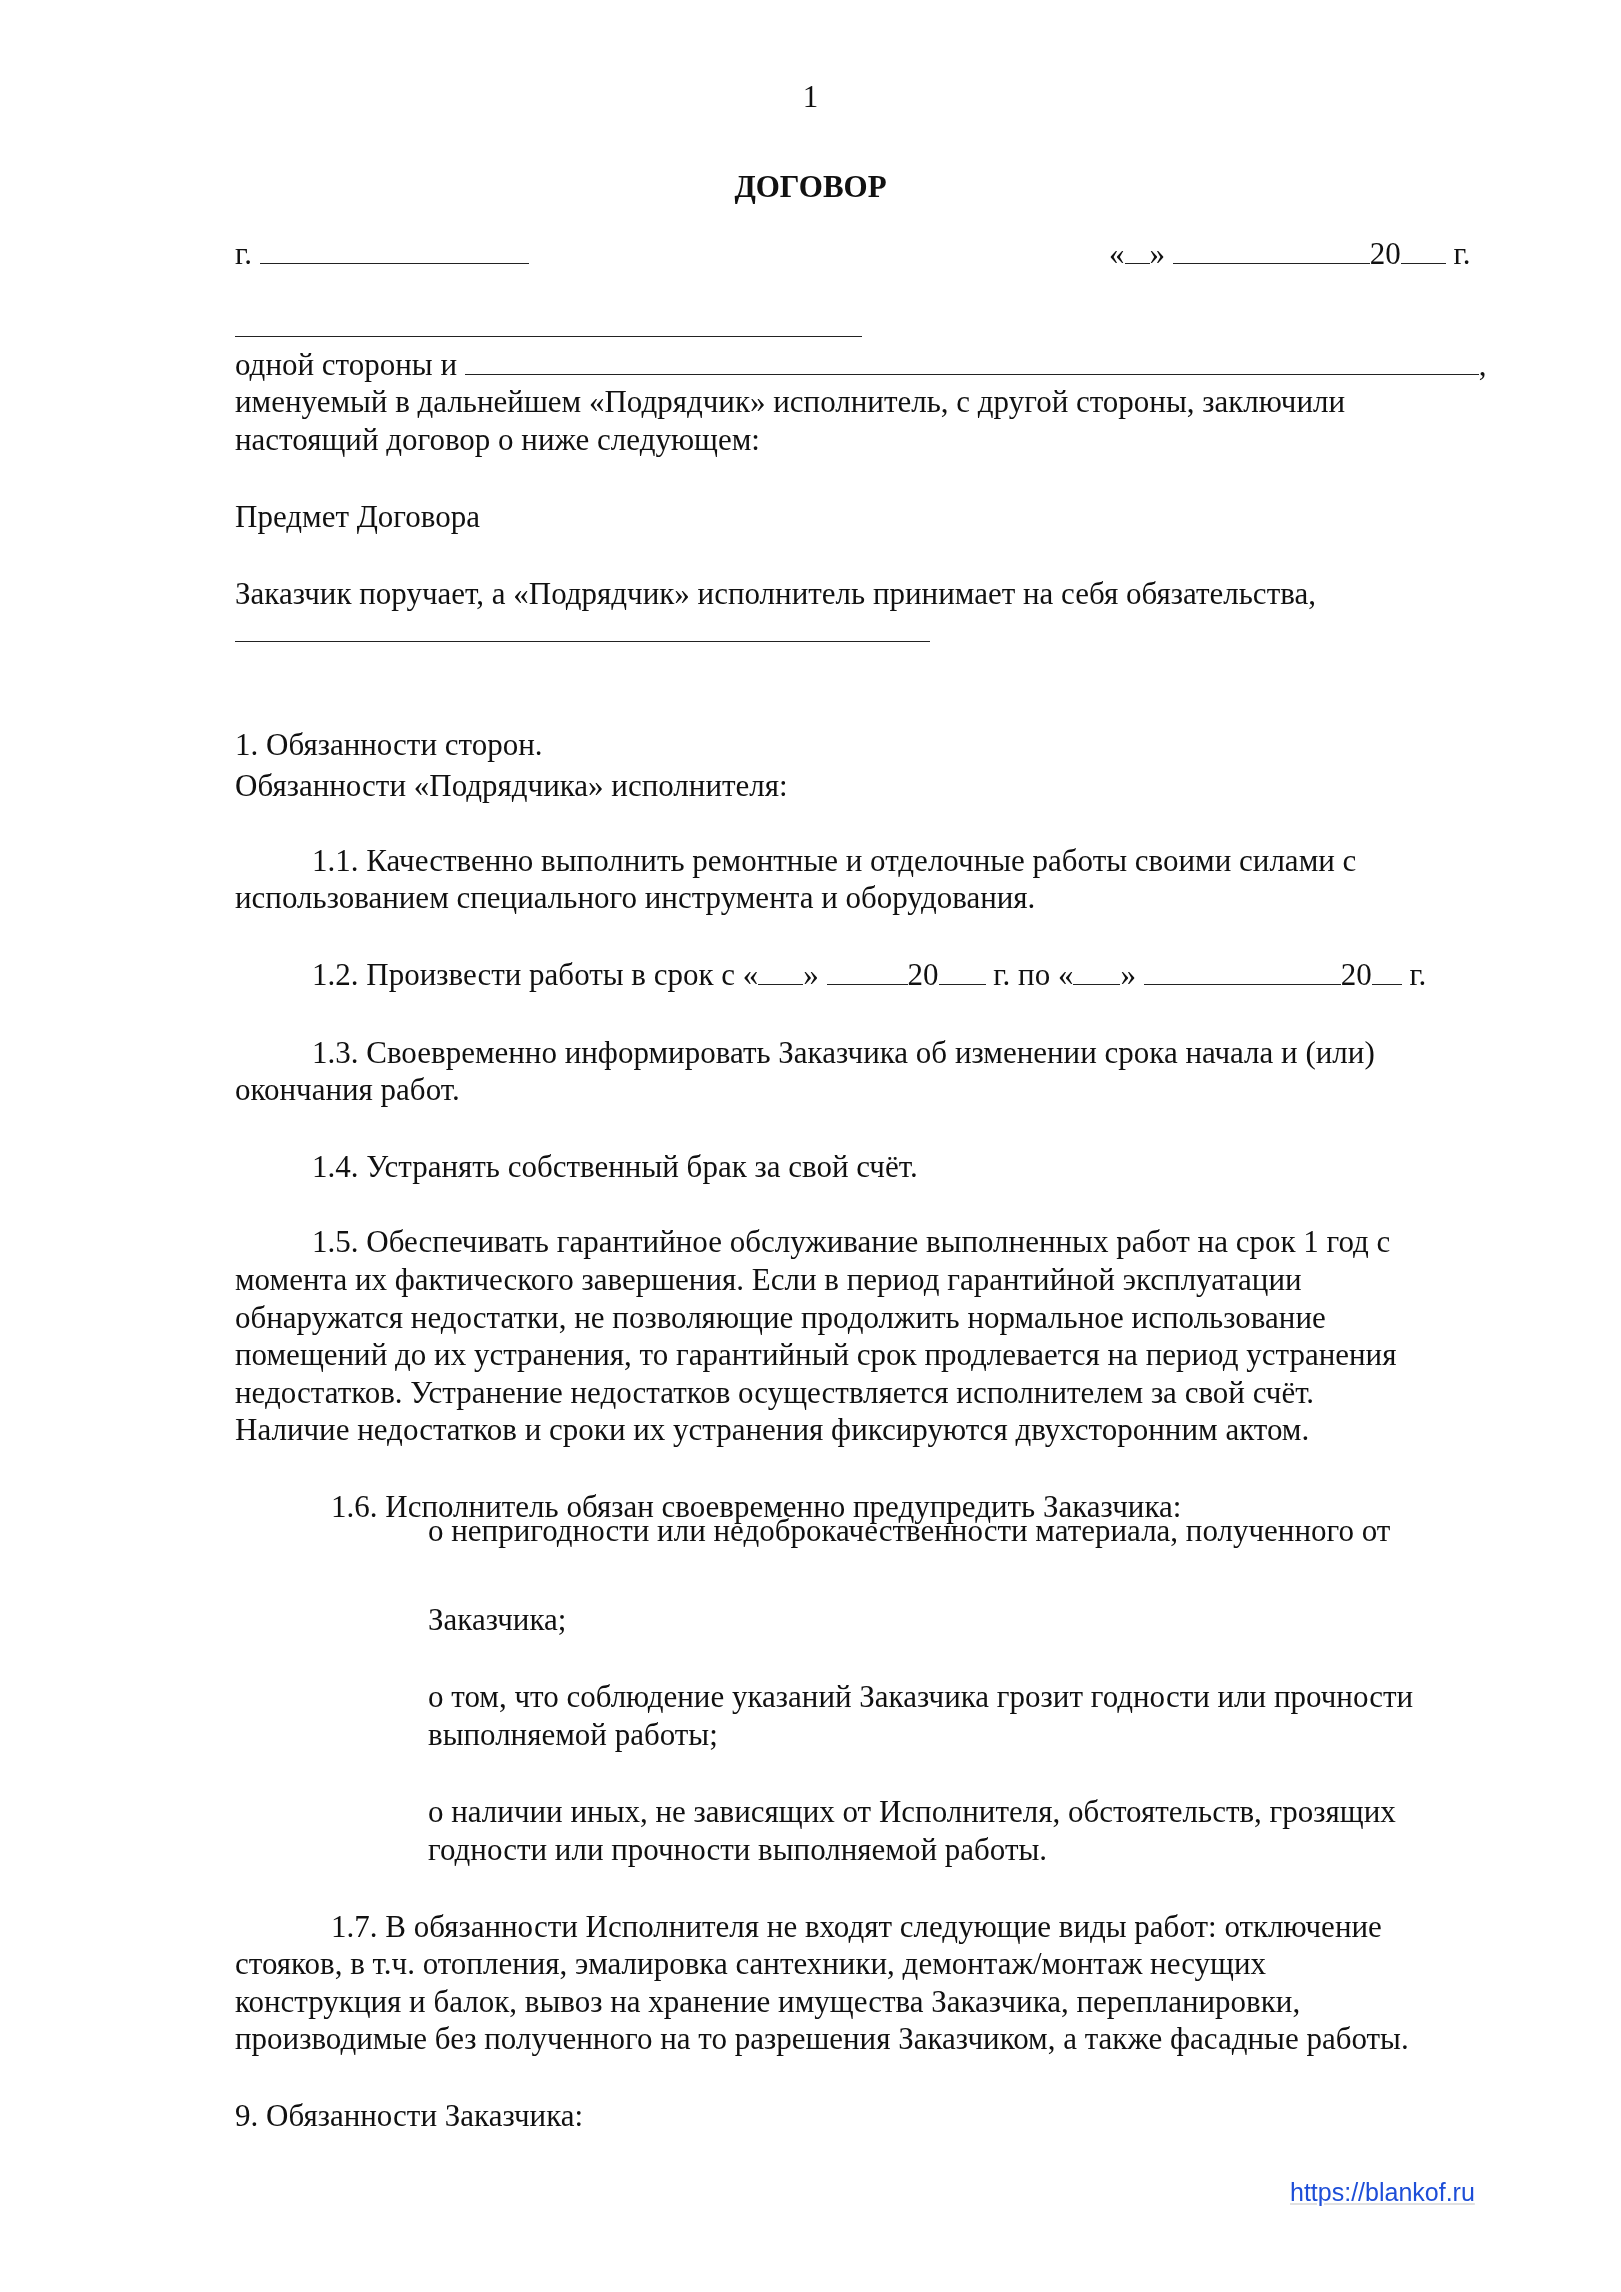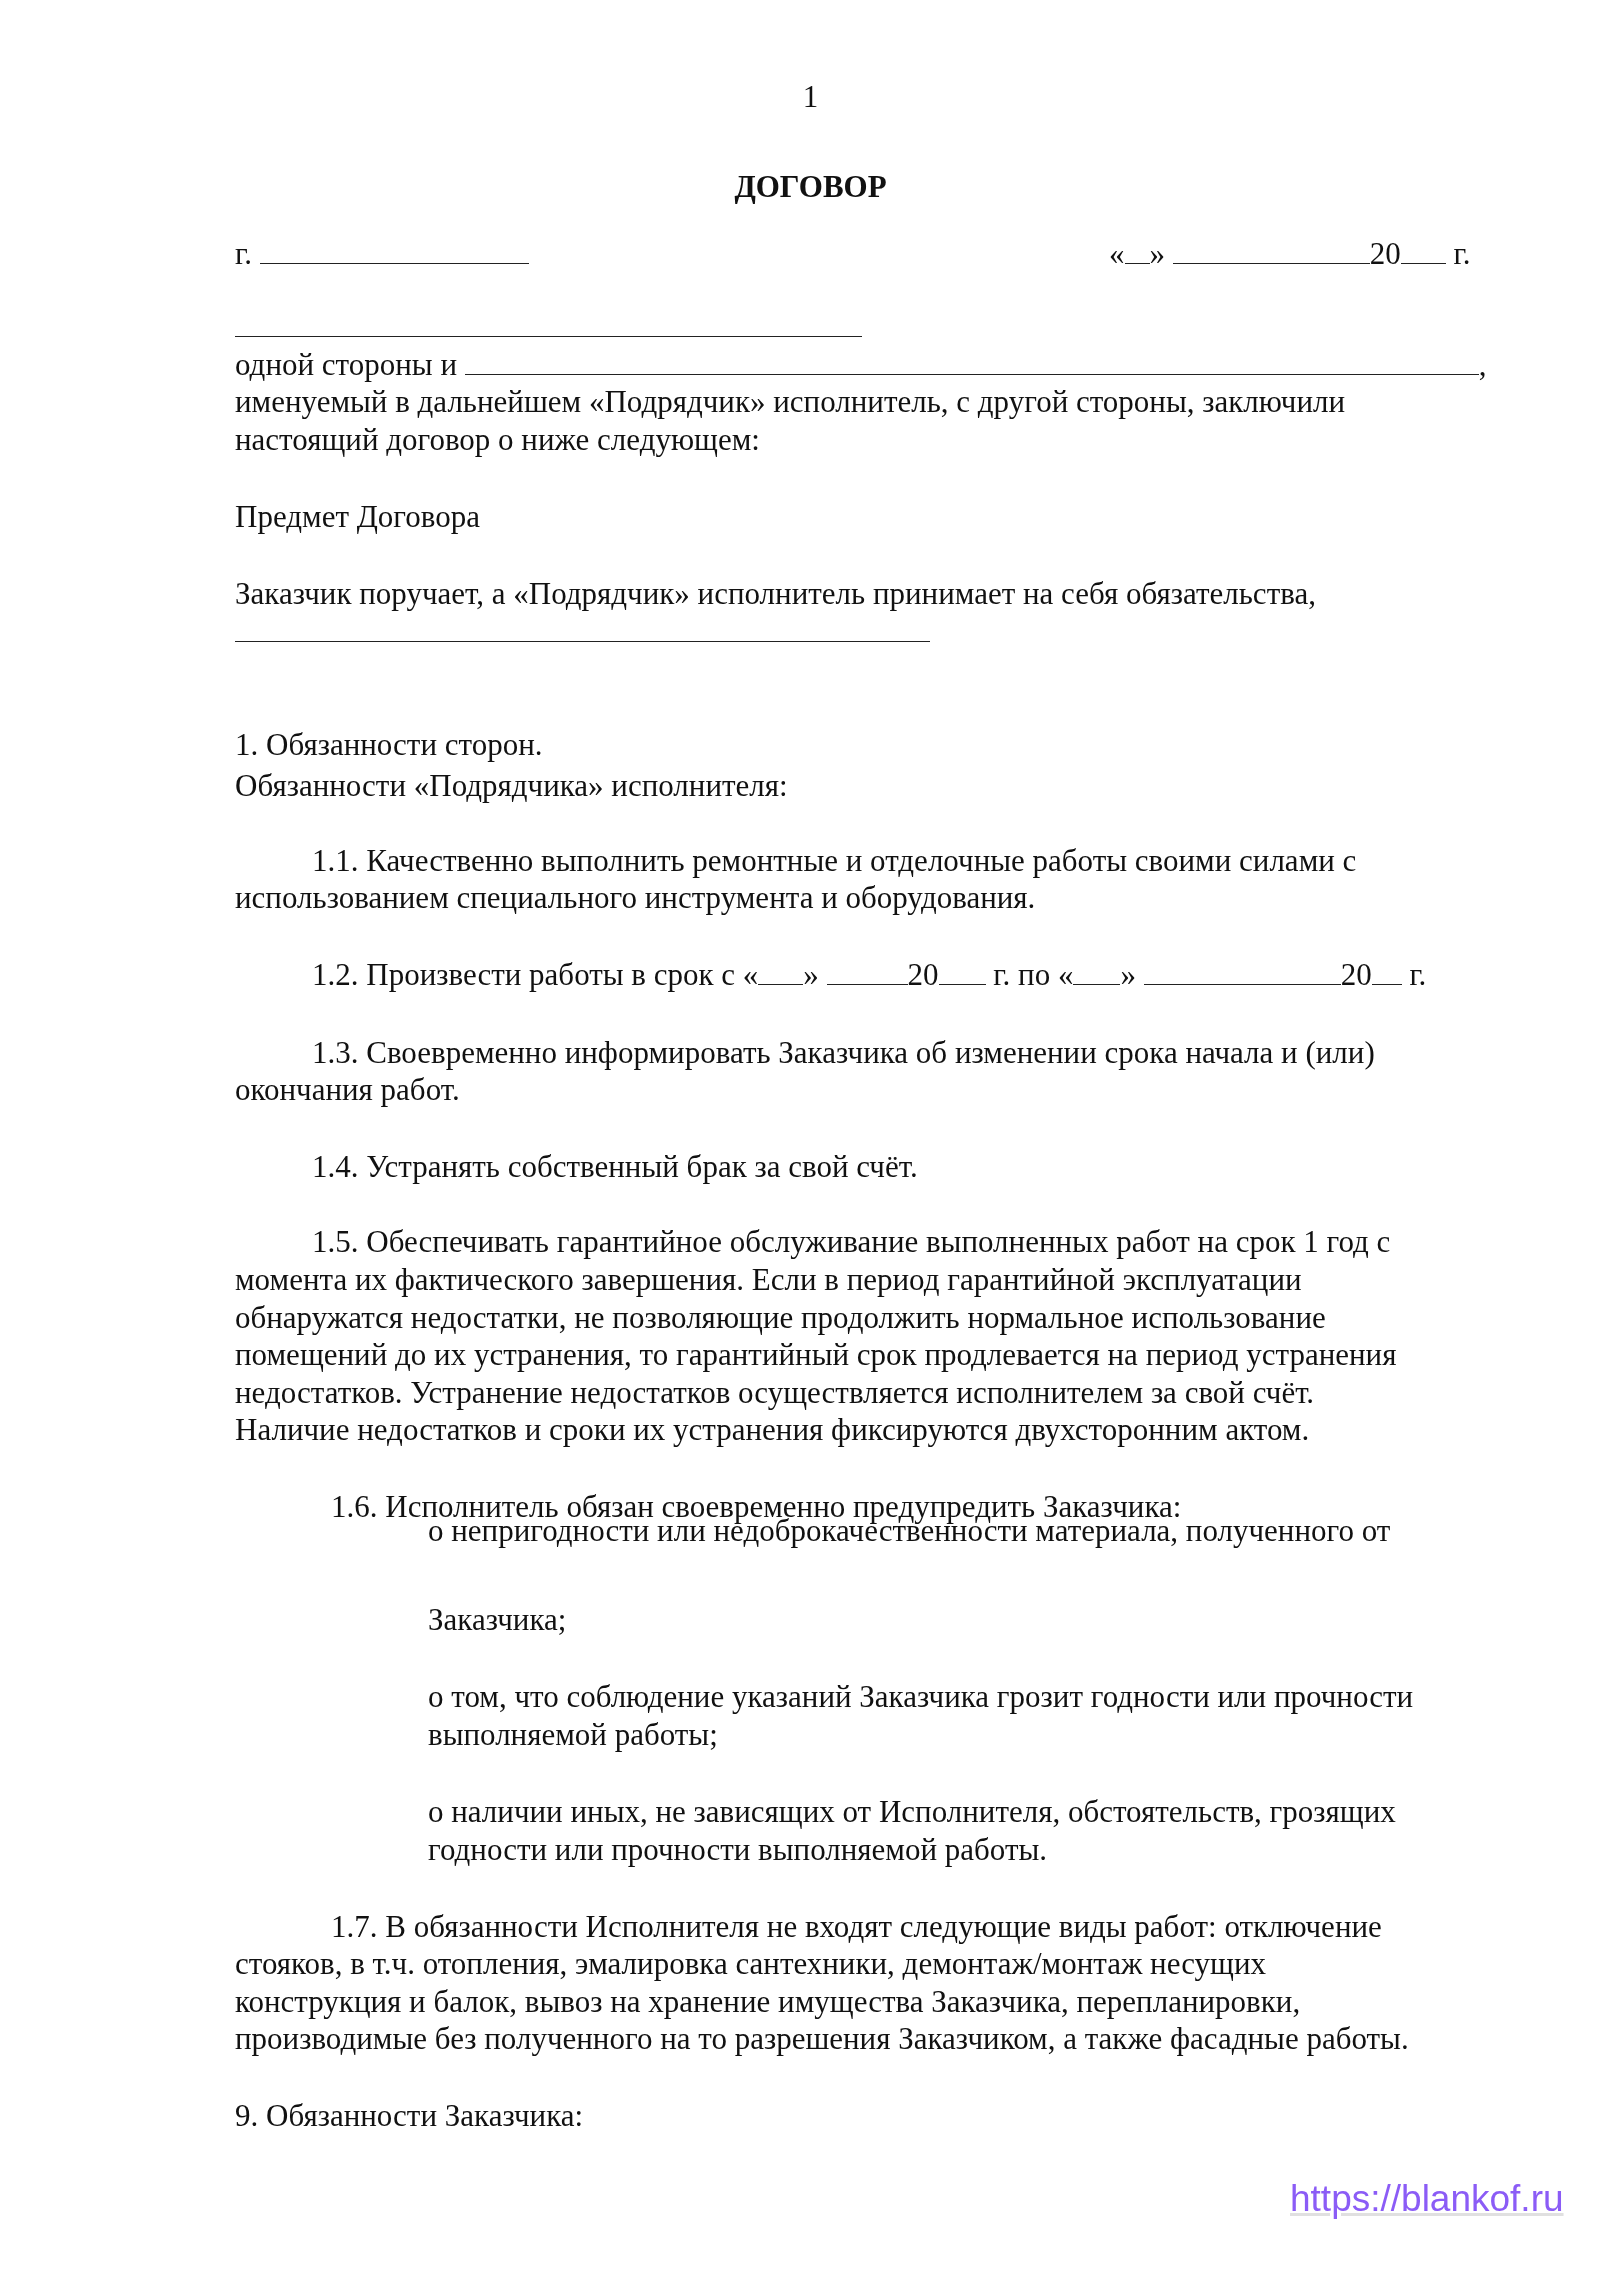--- a/index.html
+++ b/index.html
@@ -3,21 +3,21 @@
 <meta charset="utf-8">
 <style>
   html, body { margin:0; padding:0; background:#ffffff; }
   body { width:1621px; height:2293px; position:relative; overflow:hidden;
          font-family:"Liberation Serif", serif; color:#111; }
   .ln { position:absolute; left:235px; font-size:31px; line-height:38px; white-space:nowrap;
         transform-origin:left top; }
   .c { position:absolute; left:0; width:1621px; text-align:center; font-size:31px; }
   .blank { display:inline-block; border-bottom:1.8px solid #222; height:25px; vertical-align:baseline; }
   .wm { position:absolute; left:1290px; top:2178px; font-family:"Liberation Sans", sans-serif;
-        font-size:37px; color:#8b5cf6; text-decoration:underline; text-decoration-color:#e0e0e0; }
+        font-size:25px; color:#1d4ed8; text-decoration:underline; text-decoration-color:#e0e0e0; }
 </style>
 </head>
 <body>
 
 <div class="c" style="top:79px;">1</div>
 <div class="c" style="top:156px;font-weight:bold;margin-top:13px;">ДОГОВОР</div>
 
 <div class="ln" style="top:235px;">
   <span>г.</span>
   <span class="blank" style="width:269px;"></span>

